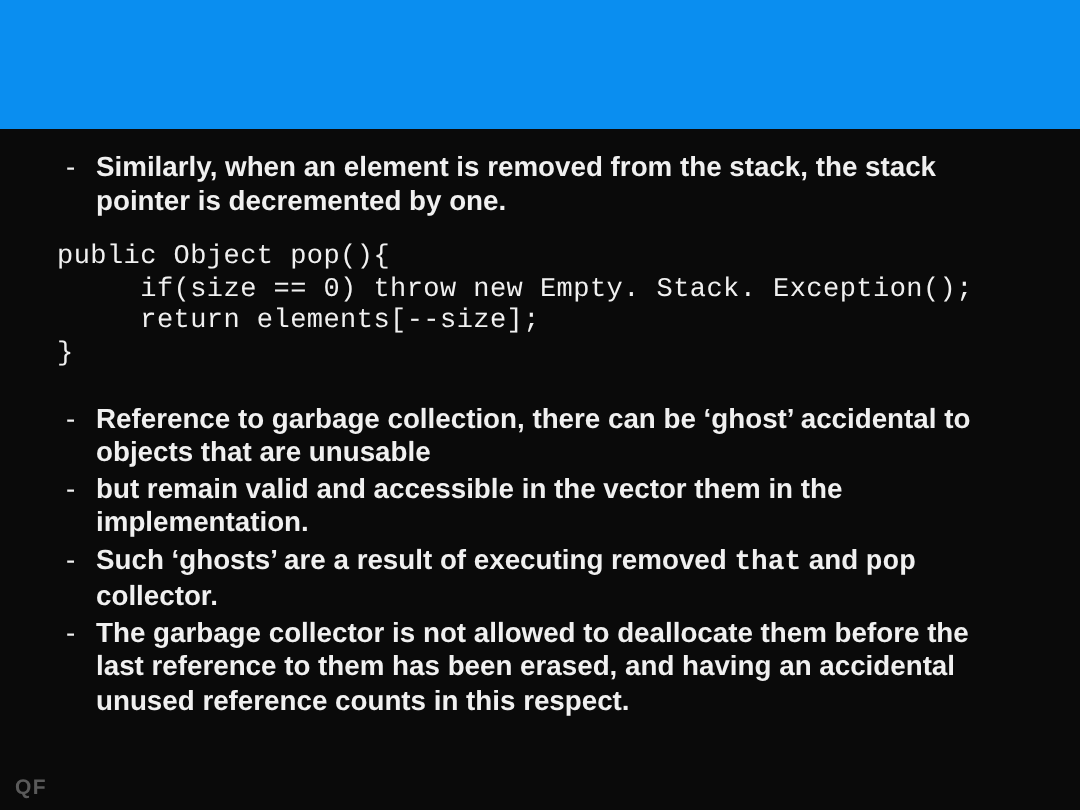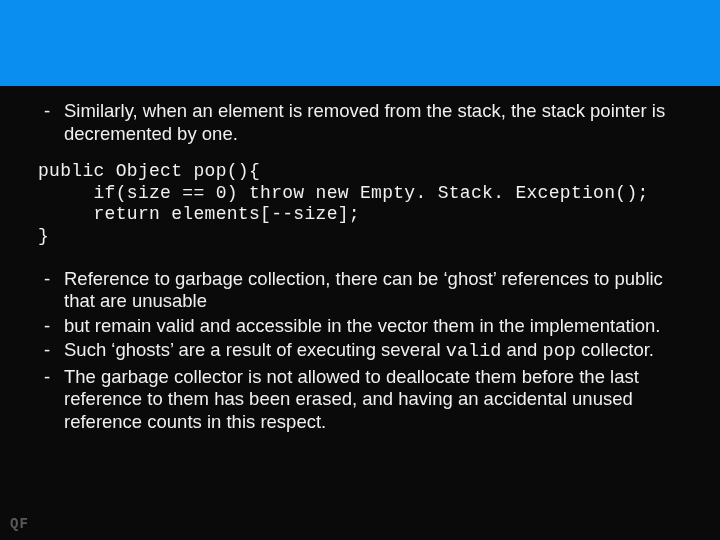--- a/index.html
+++ b/index.html
@@ -28,38 +28,39 @@
     margin-bottom: 2px;
   }
   .bullet-dash {
     flex: 0 0 auto;
     width: 26px;
     text-align: left;
     padding-left: 6px;
   }
   .bullet-text {
     flex: 1 1 auto;
+    font-weight: bold;
   }
   .code-block {
     font-family: "Courier New", Courier, monospace;
     font-size: 18px;
     color: #f0f0f0;
     white-space: pre;
     margin: 4px 0 20px 0;
     line-height: 1.2;
     letter-spacing: 0.3px;
   }
   .inline-mono {
     font-family: "Courier New", Courier, monospace;
   }
   .logo {
     position: absolute;
     left: 10px;
     bottom: 8px;
-    font-family: Liberation Mono, monospace;
+    font-family: Liberation Sans, sans-serif;
     font-size: 14px;
     letter-spacing: 1px;
     color: #5a5a5a;
     font-weight: bold;
   }
 </style>
 </head>
 <body>
 
 <div class="header-bar"></div>
@@ -74,30 +75,30 @@
   </div>
 
   <div class="code-block">public Object pop(){
      if(size == 0) throw new Empty. Stack. Exception();
      return elements[--size];
 }</div>
 
   <div class="bullet-block">
     <div class="bullet-row">
       <div class="bullet-dash">-</div>
-      <div class="bullet-text">Reference to garbage collection, there can be ‘ghost’ references to public that are unusable</div>
+      <div class="bullet-text">Reference to garbage collection, there can be ‘ghost’ accidental to objects that are unusable</div>
     </div>
     <div class="bullet-row">
       <div class="bullet-dash">-</div>
       <div class="bullet-text">but remain valid and accessible in the vector them in the implementation.</div>
     </div>
     <div class="bullet-row">
       <div class="bullet-dash">-</div>
       <div class="bullet-text">
-        <span>Such ‘ghosts’ are a result of executing several </span><span class="inline-mono">valid</span><span> and </span><span class="inline-mono">pop</span><span> collector.</span>
+        <span>Such ‘ghosts’ are a result of executing removed </span><span class="inline-mono">that</span><span> and </span><span class="inline-mono">pop</span><span> collector.</span>
       </div>
     </div>
     <div class="bullet-row">
       <div class="bullet-dash">-</div>
       <div class="bullet-text">The garbage collector is not allowed to deallocate them before the last reference to them has been erased, and having an accidental unused reference counts in this respect.</div>
     </div>
   </div>
 
 </div>
 

